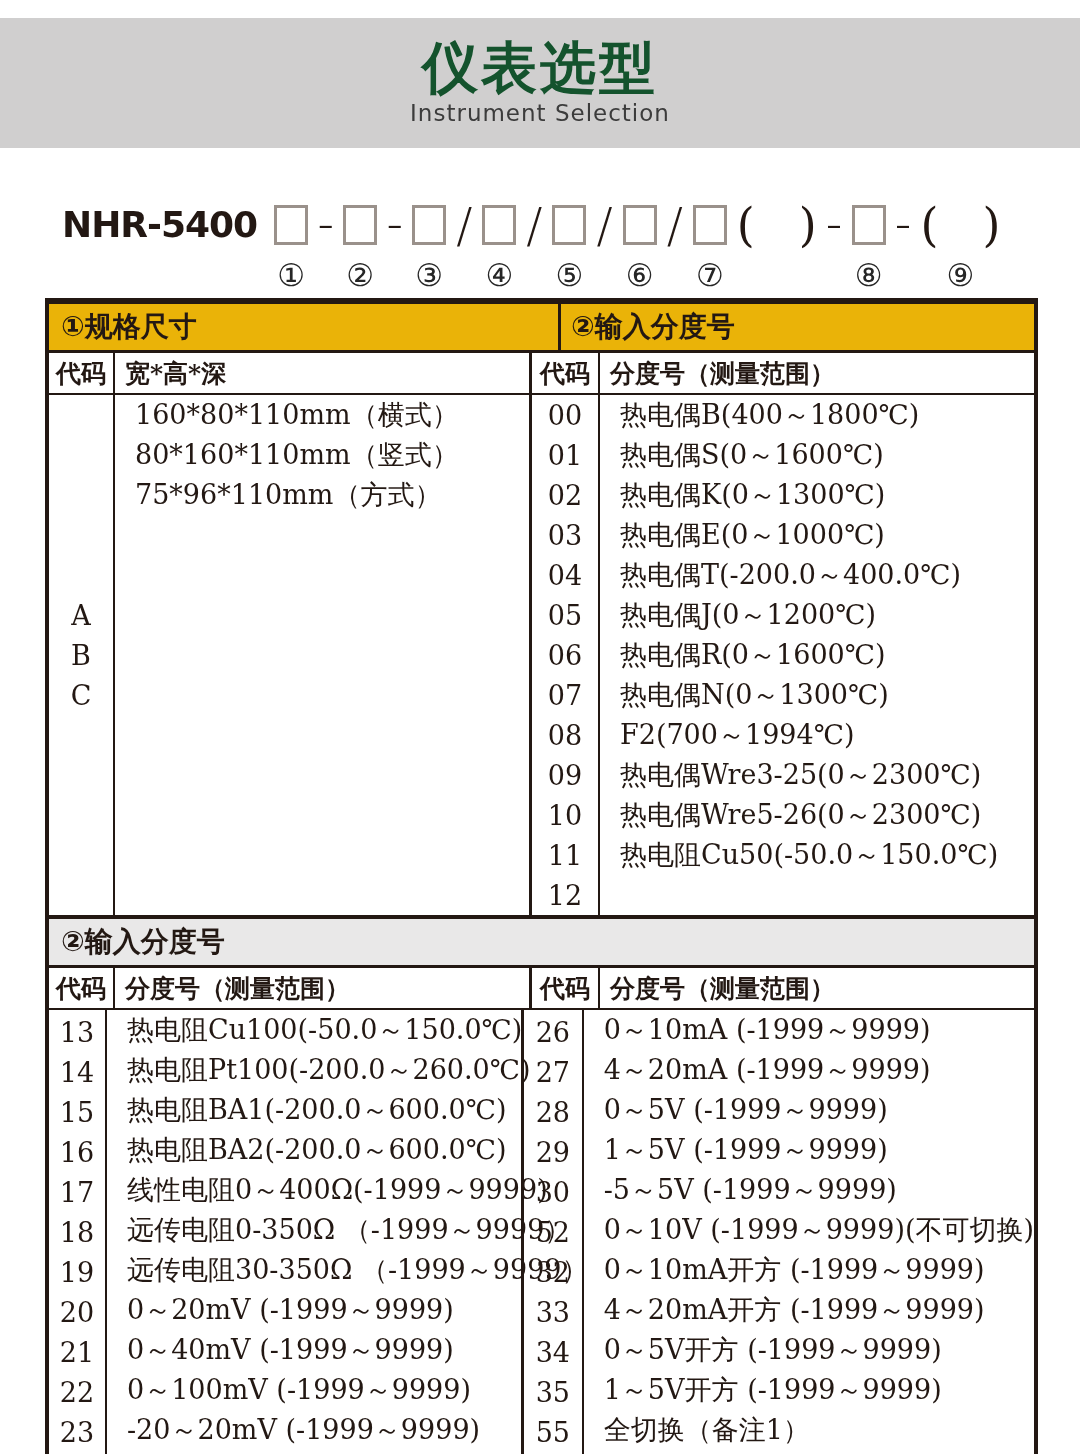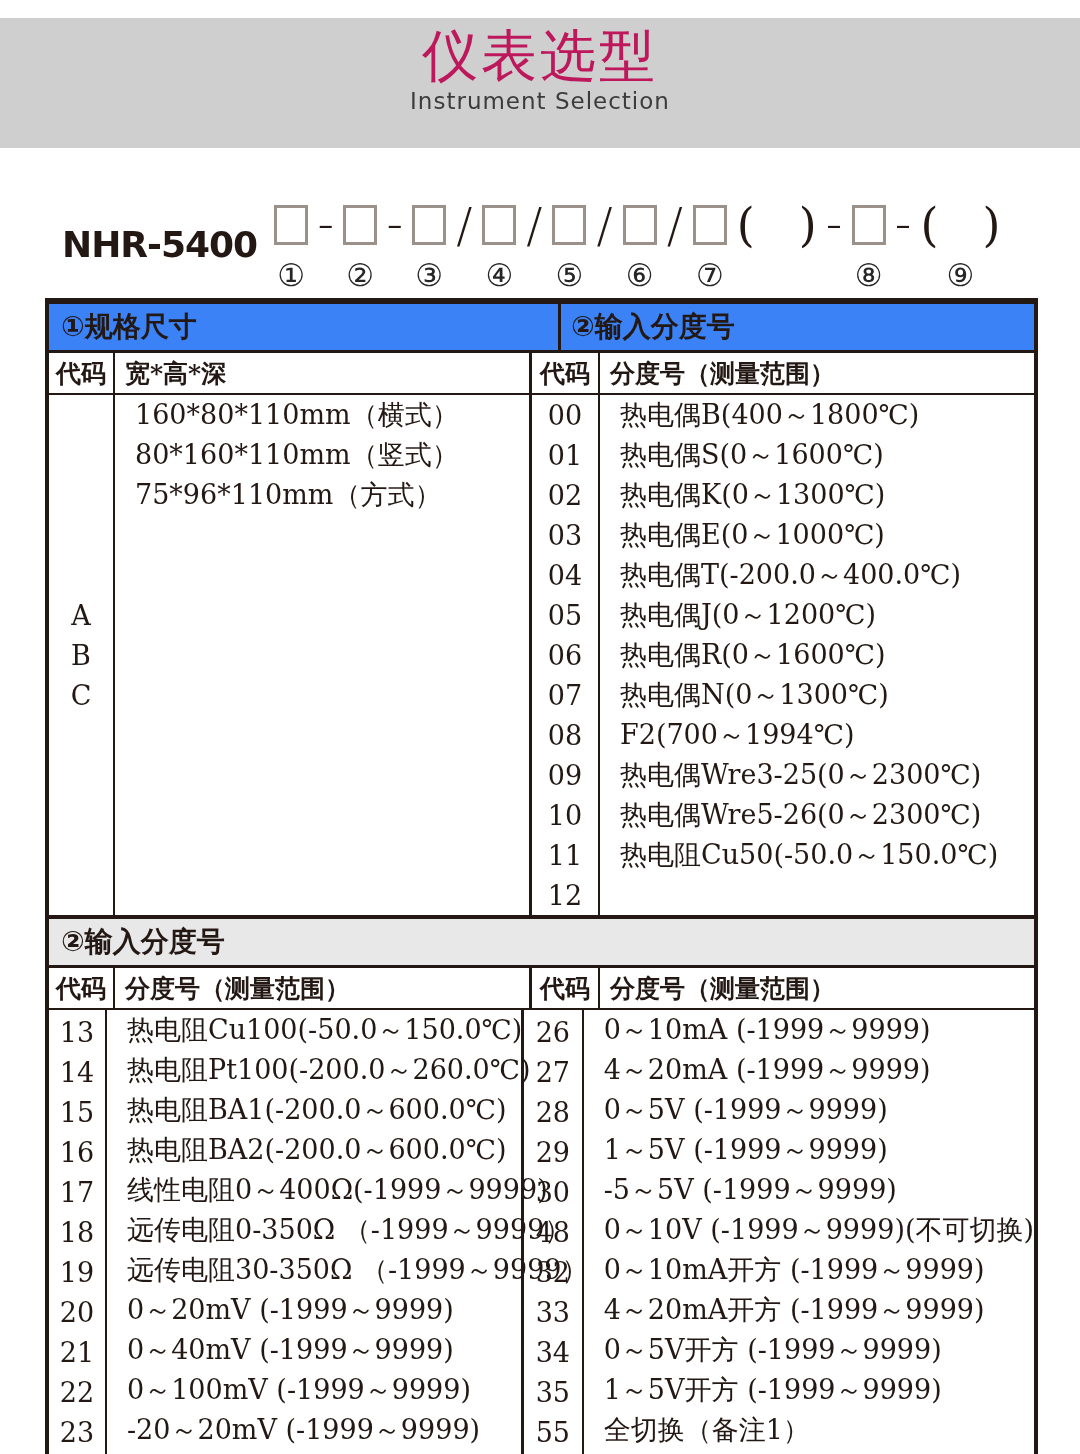--- a/index.html
+++ b/index.html
@@ -7,32 +7,32 @@
     width:1080px;height:1454px;position:relative;overflow:hidden;
     background:#ffffff;color:#231813;
     font-family:"DejaVu Sans",sans-serif;
   }
   
   .band{
     position:absolute;left:0;top:18px;width:1080px;height:130px;
     background:#d0cfcf;text-align:center;
   }
   .band .title{
-    font-weight:normal;font-size:56px;line-height:60px;margin-top:8px;
-    letter-spacing:3px;color:#be185d;
+    font-weight:bold;font-size:56px;line-height:60px;margin-top:20px;
+    letter-spacing:3px;color:#14532d;
     font-family:"DejaVu Sans",sans-serif;
   }
   .band .subtitle{
     font-size:23px;line-height:26px;margin-top:2px;color:#3c3c3c;
     letter-spacing:1px;
     font-family:"DejaVu Sans",sans-serif;
   }
   
   .model{
-    position:absolute;left:62px;top:196px;display:flex;align-items:center;
+    position:absolute;left:62px;top:196px;display:flex;align-items:flex-start;
   }
   .model-prefix{
     font-size:36px;font-weight:bold;line-height:58px;margin-right:12px;
     letter-spacing:-1px;white-space:pre;
   }
   .tok{display:flex;flex-direction:column;align-items:center;margin:0 5px;}
   .tok-top{height:58px;display:flex;align-items:center;justify-content:center;}
   .cbox{width:34px;height:40px;border:3px solid #9a918b;background:#ffffff;box-sizing:border-box;}
   .dash{font-size:30px;color:#231813;line-height:58px;}
   .slash{font-size:48px;font-weight:300;color:#231813;line-height:58px;}
@@ -41,21 +41,21 @@
     height:40px;font-size:31px;line-height:42px;color:#262626;
     font-family:"DejaVu Serif",serif;
   }
   
   .tables{
     position:absolute;left:45px;top:298px;width:993px;height:1156px;
     border:4px solid #231813;border-top-width:6px;border-bottom:none;
     box-sizing:border-box;overflow:hidden;background:#ffffff;
   }
   .sec-head{
-    display:flex;height:46px;background:#3b82f6;
+    display:flex;height:46px;background:#eab308;
     border-bottom:3px solid #231813;
   }
   .sec-head .h-left{
     width:497px;border-right:3px solid #231813;box-sizing:content-box;
     display:flex;align-items:center;padding-left:12px;
   }
   .sec-head .h-right{flex:1;display:flex;align-items:center;padding-left:10px;}
   .sec-title{font-weight:bold;font-size:28px;font-family:"DejaVu Sans",sans-serif;}
   .band2{
     height:46px;background:#e9e8e8;border-top:4px solid #231813;
@@ -300,21 +300,21 @@
         <div class="cell desc">0～40mV (-1999～9999)</div>
         <div class="cell desc">0～100mV (-1999～9999)</div>
         <div class="cell desc">-20～20mV (-1999～9999)</div>
       </div>
     <div class="bcol w-code2 col-code" id="t2-right-code">
         <div class="cell code">26</div>
         <div class="cell code">27</div>
         <div class="cell code">28</div>
         <div class="cell code">29</div>
         <div class="cell code">30</div>
-        <div class="cell code">48</div>
+        <div class="cell code">52</div>
         <div class="cell code">32</div>
         <div class="cell code">33</div>
         <div class="cell code">34</div>
         <div class="cell code">35</div>
         <div class="cell code">55</div>
       </div>
     <div class="bcol w-desc2 col-desc" id="t2-right-desc">
         <div class="cell desc">0～10mA (-1999～9999)</div>
         <div class="cell desc">4～20mA (-1999～9999)</div>
         <div class="cell desc">0～5V (-1999～9999)</div>

